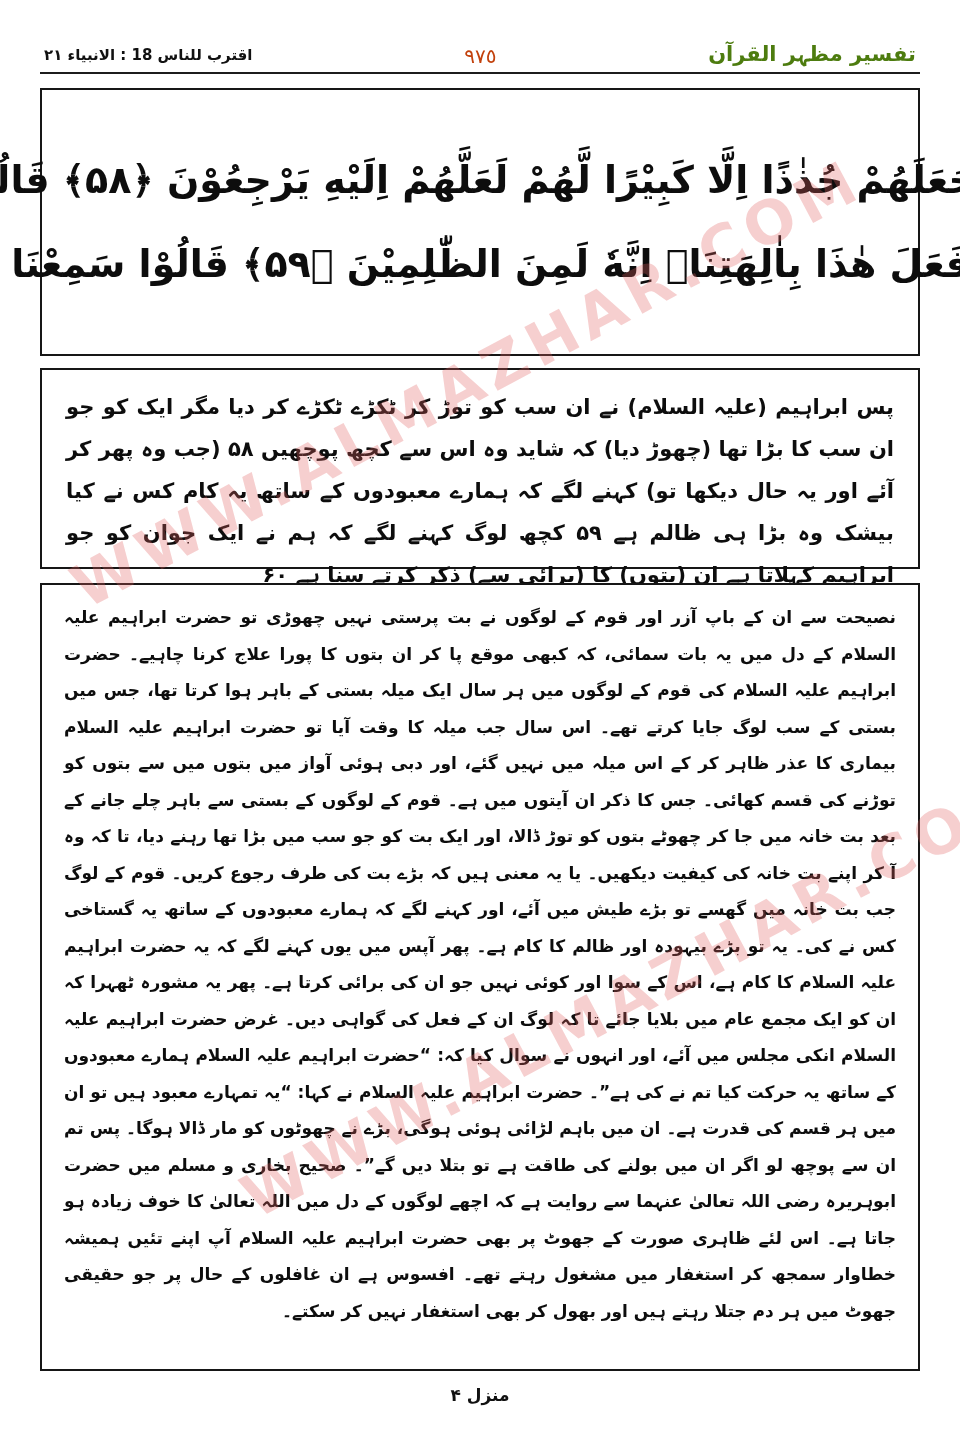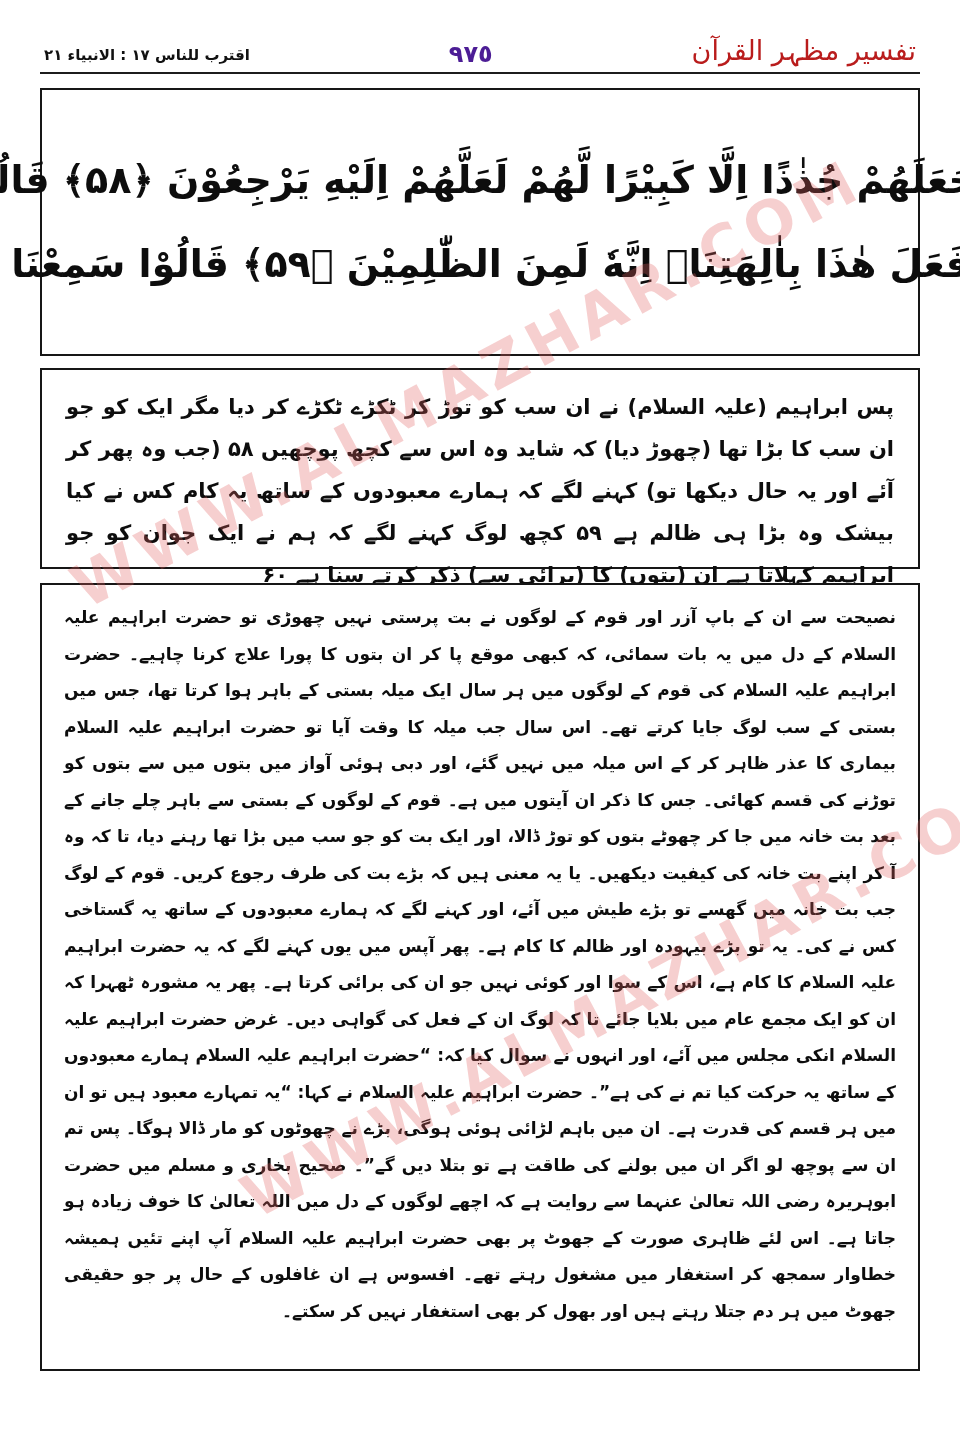--- a/index.html
+++ b/index.html
@@ -27,28 +27,28 @@
     height: 44px;
   }
   .header-left {
     font-size: 15px;
     font-weight: bold;
     color: #111;
     direction: rtl;
     padding-bottom: 4px;
   }
   .header-center {
-    font-size: 24px;
-    font-weight: bold;
-    color: #4c1d95;
+    font-size: 20px;
+    font-weight: normal;
+    color: #c2410c;
   }
   .header-right {
-    font-size: 27px;
-    font-weight: normal;
-    color: #b91c1c;
+    font-size: 21px;
+    font-weight: bold;
+    color: #4d7c0f;
     direction: rtl;
     padding-bottom: 2px;
   }
   .rule {
     border-top: 2px solid #1c1c1c;
     margin-top: 4px;
   }
   
   .box {
     border: 2.5px solid #161616;
@@ -129,34 +129,37 @@
 </style>
 </head>
 <body>
 
 <div class="page">
 
   <div class="watermark wm1">WWW.ALMAZHAR.COM</div>
   <div class="watermark wm2">WWW.ALMAZHAR.COM</div>
 
   <header class="page-header">
-    <div class="header-left">اقترب للناس ۱۷ : الانبیاء ۲۱</div>
+    <div class="header-left">اقترب للناس 18 : الانبیاء ۲۱</div>
     <div class="header-center">٩٧٥</div>
     <div class="header-right">تفسیر مظہر القرآن</div>
   </header>
 
   <div class="rule"></div>
 
   <section class="box arabic-box">
     <p class="arabic-line">فَجَعَلَهُمْ جُذٰذًا اِلَّا كَبِيْرًا لَّهُمْ لَعَلَّهُمْ اِلَيْهِ يَرْجِعُوْنَ ﴿۵۸﴾ قَالُوْا</p>
     <p class="arabic-line">مَنْ فَعَلَ هٰذَا بِاٰلِهَتِنَاۤ اِنَّهٗ لَمِنَ الظّٰلِمِيْنَ ﴿۵۹﴾ قَالُوْا سَمِعْنَا فَتًى</p>
   </section>
 
   <section class="box translation-box">
     <p class="translation-text">پس ابراہیم (علیہ السلام) نے ان سب کو توڑ کر ٹکڑے ٹکڑے کر دیا مگر ایک کو جو ان سب کا بڑا تھا (چھوڑ دیا) کہ شاید وہ اس سے کچھ پوچھیں ۵۸ (جب وہ پھر کر آئے اور یہ حال دیکھا تو) کہنے لگے کہ ہمارے معبودوں کے ساتھ یہ کام کس نے کیا بیشک وہ بڑا ہی ظالم ہے ۵۹ کچھ لوگ کہنے لگے کہ ہم نے ایک جوان کو جو ابراہیم کہلاتا ہے ان (بتوں) کا (برائی سے) ذکر کرتے سنا ہے ۶۰</p>
   </section>
 
   <section class="box commentary-box">
     <p class="commentary-text">نصیحت سے ان کے باپ آزر اور قوم کے لوگوں نے بت پرستی نہیں چھوڑی تو حضرت ابراہیم علیہ السلام کے دل میں یہ بات سمائی، کہ کبھی موقع پا کر ان بتوں کا پورا علاج کرنا چاہیے۔ حضرت ابراہیم علیہ السلام کی قوم کے لوگوں میں ہر سال ایک میلہ بستی کے باہر ہوا کرتا تھا، جس میں بستی کے سب لوگ جایا کرتے تھے۔ اس سال جب میلہ کا وقت آیا تو حضرت ابراہیم علیہ السلام بیماری کا عذر ظاہر کر کے اس میلہ میں نہیں گئے، اور دبی ہوئی آواز میں بتوں میں سے بتوں کو توڑنے کی قسم کھائی۔ جس کا ذکر ان آیتوں میں ہے۔ قوم کے لوگوں کے بستی سے باہر چلے جانے کے بعد بت خانہ میں جا کر چھوٹے بتوں کو توڑ ڈالا، اور ایک بت کو جو سب میں بڑا تھا رہنے دیا، تا کہ وہ آ کر اپنے بت خانہ کی کیفیت دیکھیں۔ یا یہ معنی ہیں کہ بڑے بت کی طرف رجوع کریں۔ قوم کے لوگ جب بت خانہ میں گھسے تو بڑے طیش میں آئے، اور کہنے لگے کہ ہمارے معبودوں کے ساتھ یہ گستاخی کس نے کی۔ یہ تو بڑے بیہودہ اور ظالم کا کام ہے۔ پھر آپس میں یوں کہنے لگے کہ یہ حضرت ابراہیم علیہ السلام کا کام ہے، اس کے سوا اور کوئی نہیں جو ان کی برائی کرتا ہے۔ پھر یہ مشورہ ٹھہرا کہ ان کو ایک مجمع عام میں بلایا جائے تا کہ لوگ ان کے فعل کی گواہی دیں۔ غرض حضرت ابراہیم علیہ السلام انکی مجلس میں آئے، اور انہوں نے سوال کیا کہ: “حضرت ابراہیم علیہ السلام ہمارے معبودوں کے ساتھ یہ حرکت کیا تم نے کی ہے”۔ حضرت ابراہیم علیہ السلام نے کہا: “یہ تمہارے معبود ہیں تو ان میں ہر قسم کی قدرت ہے۔ ان میں باہم لڑائی ہوئی ہوگی، بڑے نے چھوٹوں کو مار ڈالا ہوگا۔ پس تم ان سے پوچھ لو اگر ان میں بولنے کی طاقت ہے تو بتلا دیں گے”۔ صحیح بخاری و مسلم میں حضرت ابوہریرہ رضی اللہ تعالیٰ عنہما سے روایت ہے کہ اچھے لوگوں کے دل میں اللہ تعالیٰ کا خوف زیادہ ہو جاتا ہے۔ اس لئے ظاہری صورت کے جھوٹ پر بھی حضرت ابراہیم علیہ السلام آپ اپنے تئیں ہمیشہ خطاوار سمجھ کر استغفار میں مشغول رہتے تھے۔ افسوس ہے ان غافلوں کے حال پر جو حقیقی جھوٹ میں ہر دم جتلا رہتے ہیں اور بھول کر بھی استغفار نہیں کر سکتے۔</p>
   </section>
 
+  <footer class="page-footer">
+    <span>منزل ۴</span>
+  </footer>
 
 </div>
 
 </body></html>

